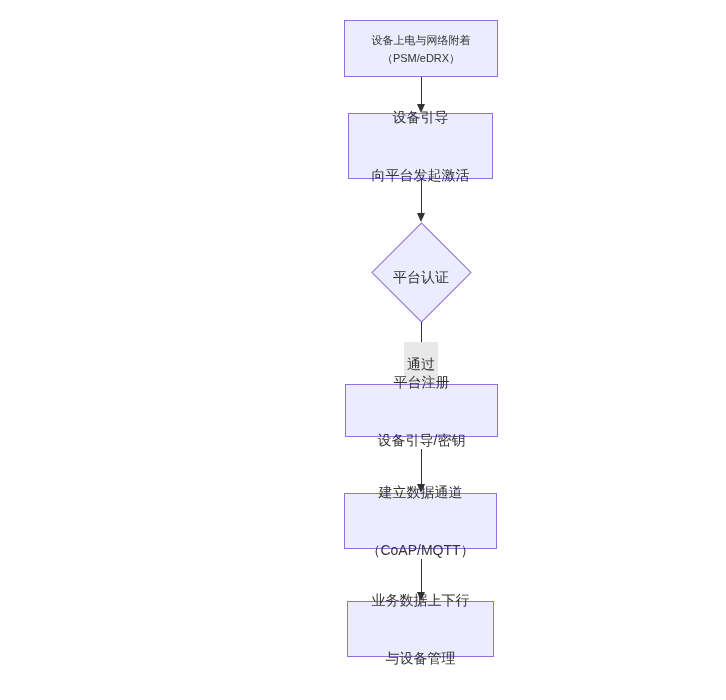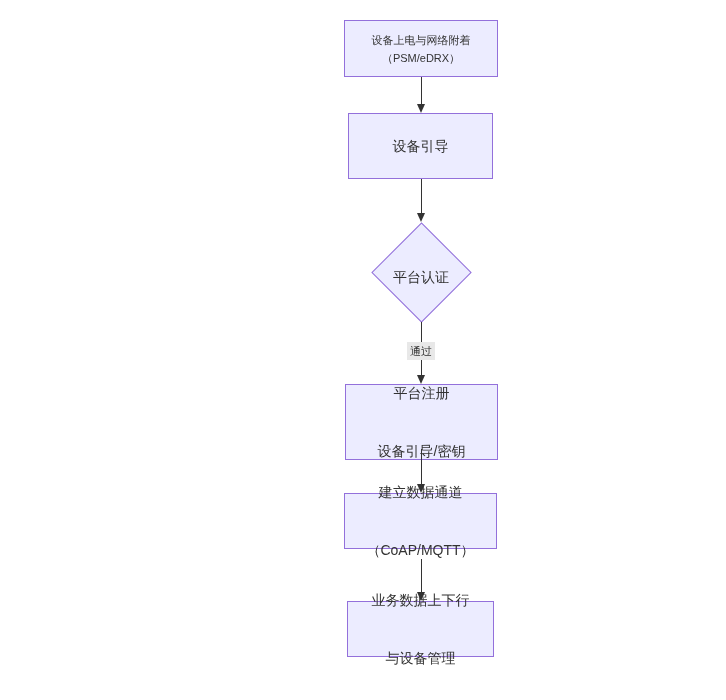--- a/index.html
+++ b/index.html
@@ -67,56 +67,57 @@
     width: 0; height: 0;
     border-left: 4.5px solid transparent;
     border-right: 4.5px solid transparent;
     border-top: 9px solid var(--arrow-color);
   }
   .edge-label {
     position: absolute;
     transform: translateX(-50%);
     background: var(--label-bg);
     color: var(--text-color);
-    font-size: 11px;
+    font-size: 14px;
     line-height: 16px;
-    padding: 1px 3px;
+    padding: 14px 3px;
     white-space: nowrap;
   }
 </style>
 </head>
 <body>
 
 <div class="canvas">
 
   <div class="node node-sm" style="left:296px; top:20px; width:154px; height:57px;">
     <span class="line">设备上电与网络附着</span>
     <span class="line">（PSM/eDRX）</span>
   </div>
 
   <div class="edge-line" style="left:372.5px; top:77px; height:27px;"></div>
   <div class="edge-head" style="left:368.5px; top:104px;"></div>
 
   <div class="node node-md" style="left:300px; top:113px; width:145px; height:66px;">
     <span class="line">设备引导</span>
+    <span class="line">向平台发起激活</span>
   </div>
 
   <div class="edge-line" style="left:372.5px; top:179px; height:34px;"></div>
   <div class="edge-head" style="left:368.5px; top:213px;"></div>
 
   <div class="diamond-wrap" style="left:323px; top:222px; width:100px; height:100px;">
     <div class="diamond-shape"></div>
     <div class="diamond-text">平台认证</div>
   </div>
 
   <div class="edge-line" style="left:372.5px; top:322px; height:53px;"></div>
   <div class="edge-head" style="left:368.5px; top:375px;"></div>
   <div class="edge-label" style="left:373px; top:342px;">通过</div>
 
-  <div class="node node-md" style="left:297px; top:384px; width:153px; height:76px;">
+  <div class="node node-md" style="left:297px; top:384px; width:153px; height:53px;">
     <span class="line">平台注册</span>
     <span class="line">设备引导/密钥</span>
   </div>
 
   <div class="edge-line" style="left:372.5px; top:449px; height:35px;"></div>
   <div class="edge-head" style="left:368.5px; top:484px;"></div>
 
   <div class="node node-md" style="left:296px; top:493px; width:153px; height:56px;">
     <span class="line">建立数据通道</span>
     <span class="line">（CoAP/MQTT）</span>

